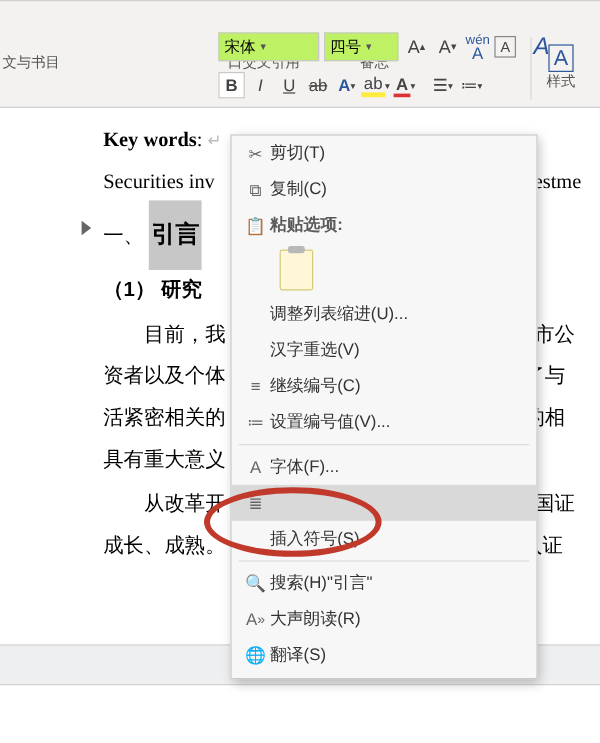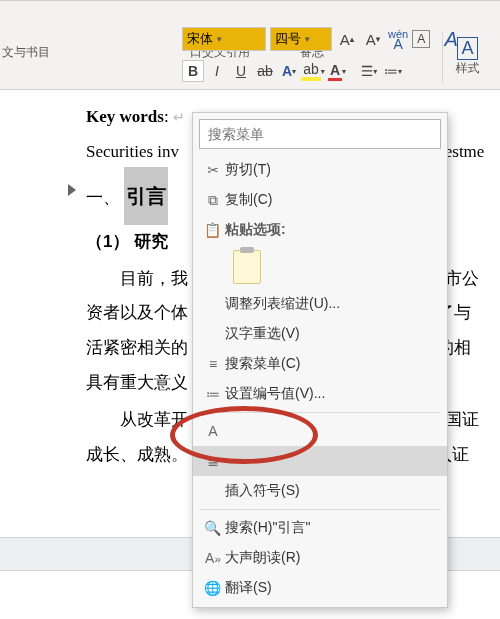--- a/index.html
+++ b/index.html
@@ -2,21 +2,21 @@
 <html><head>
 <meta charset="utf-8">
 <style>
   * { box-sizing: border-box; margin: 0; padding: 0; }
   body { width: 500px; height: 619px; font-family: "Microsoft YaHei", Arial, sans-serif; background: #fff; overflow: hidden; position: relative; }
   .ribbon-area { position: absolute; left: 0; top: 0; width: 500px; height: 90px; background: #f3f2f1; border-top: 1px solid #d0d0d0; border-bottom: 1px solid #d0d0d0; }
   .ribbon-row1 { position: absolute; top: 0; left: 0; width: 500px; height: 22px; margin-top: 40px; }
   .ribbon-crumb { position: absolute; top: 3px; font-size: 12px; color: #555; }
   .ribbon-main { position: absolute; top: 24px; left: 182px; right: 0; }
   .font-row { display: flex; align-items: center; gap: 4px; height: 28px; }
-  .dd { background: #eab308; border: 1px solid #c8c8c8; height: 24px; font-size: 13px; display: flex; align-items: center; padding: 0 4px; }
+  .dd { background: #bef264; border: 1px solid #c8c8c8; height: 24px; font-size: 13px; display: flex; align-items: center; padding: 0 4px; }
   .dd .caret { margin-left: 4px; font-size: 9px; color: #555; }
   .aa-btn { width: 22px; height: 22px; display: inline-flex; align-items: center; justify-content: center; font-size: 15px; color: #444; }
   .wen { font-size: 11px; color: #2b579a; display: flex; flex-direction: column; line-height: 10px; align-items: center; }
   .format-row { display: flex; align-items: center; gap: 2px; height: 28px; margin-top: 4px; }
   .fbtn { width: 22px; height: 22px; display: inline-flex; align-items: center; justify-content: center; font-size: 14px; color: #444; border: 1px solid transparent; }
   .fbtn.sel { border: 1px solid #c8c8c8; background: #fff; }
   .doc { position: absolute; top: 90px; left: 0; width: 500px; padding: 10px 14px 10px 86px; font-family: "Times New Roman", SimSun, serif; font-size: 17px; line-height: 2.05; color: #000; }
   .kw { font-weight: bold; }
   .pilcrow { color: #bbb; font-size: 14px; }
   .heading1 { margin-top: 6px; position: relative; }
@@ -121,23 +121,20 @@
   <div><span>资者以及个体</span><span style="display:inline-block;width:232px"></span><span>为了与</span></div>
   <div><span>活紧密相关的</span><span style="display:inline-block;width:232px"></span><span>学的相</span></div>
   <div><span>具有重大意义</span></div>
   <div class="body-para"><span>从改革开</span><span style="display:inline-block;width:240px"></span><span>我国证</span></div>
   <div><span>成长、成熟。</span><span style="display:inline-block;width:230px"></span><span>介入证</span></div>
 </div>
 
 <div class="page-break"></div>
 
 <div class="ctx-menu">
-  <div class="ctx-search">
-    <input type="text" placeholder="搜索菜单" style="">
-  </div>
   <div class="ctx-item">
       <span class="ico">✂</span>
       <span class="lab">剪切(T)</span>
     </div>
   <div class="ctx-item">
       <span class="ico">⧉</span>
       <span class="lab">复制(C)</span>
     </div>
   <div class="ctx-item heading-item">
       <span class="ico">📋</span>
@@ -150,29 +147,30 @@
   <div class="ctx-item">
       <span class="ico"></span>
       <span class="lab">调整列表缩进(U)...</span>
     </div>
   <div class="ctx-item">
       <span class="ico"></span>
       <span class="lab">汉字重选(V)</span>
     </div>
   <div class="ctx-item">
       <span class="ico">≡</span>
-      <span class="lab">搜索菜单(C)</span>
+      <span class="lab">继续编号(C)</span>
     </div>
   <div class="ctx-item">
       <span class="ico">≔</span>
       <span class="lab">设置编号值(V)...</span>
     </div>
   <div class="ctx-sep"></div>
   <div class="ctx-item">
       <span class="ico">A</span>
+      <span class="lab">字体(F)...</span>
     </div>
   <div class="ctx-item hover">
       <span class="ico">≣</span>
     </div>
   <div class="ctx-item">
       <span class="ico"></span>
       <span class="lab">插入符号(S)</span>
     </div>
   <div class="ctx-sep"></div>
   <div class="ctx-item">

